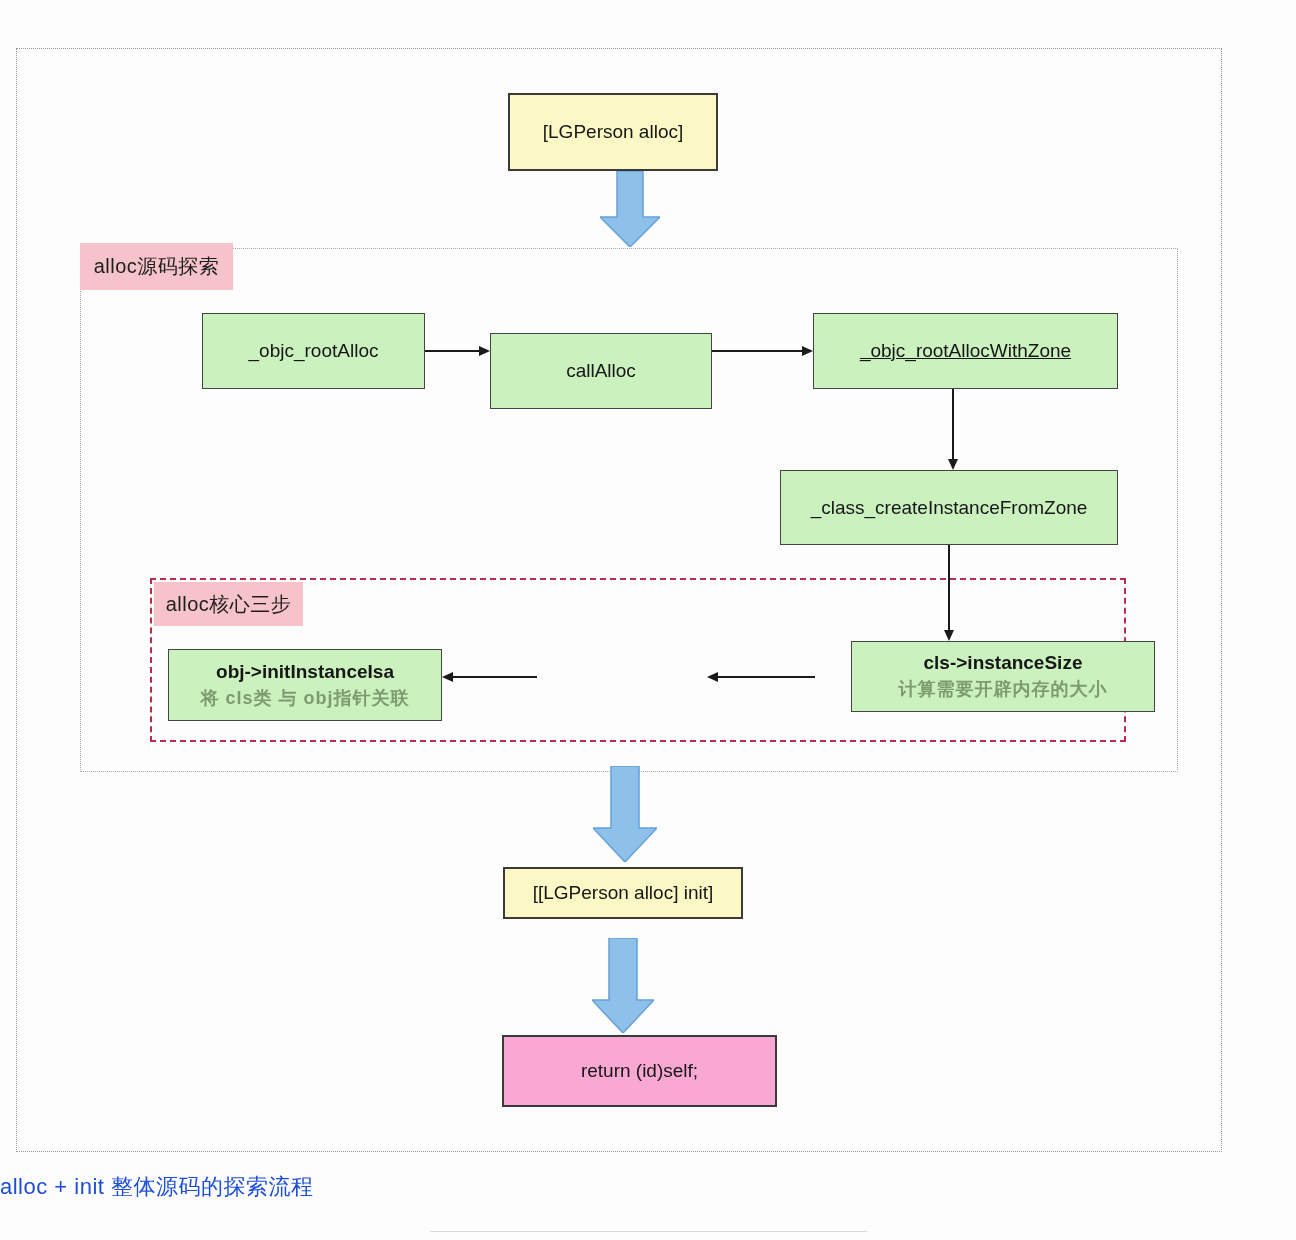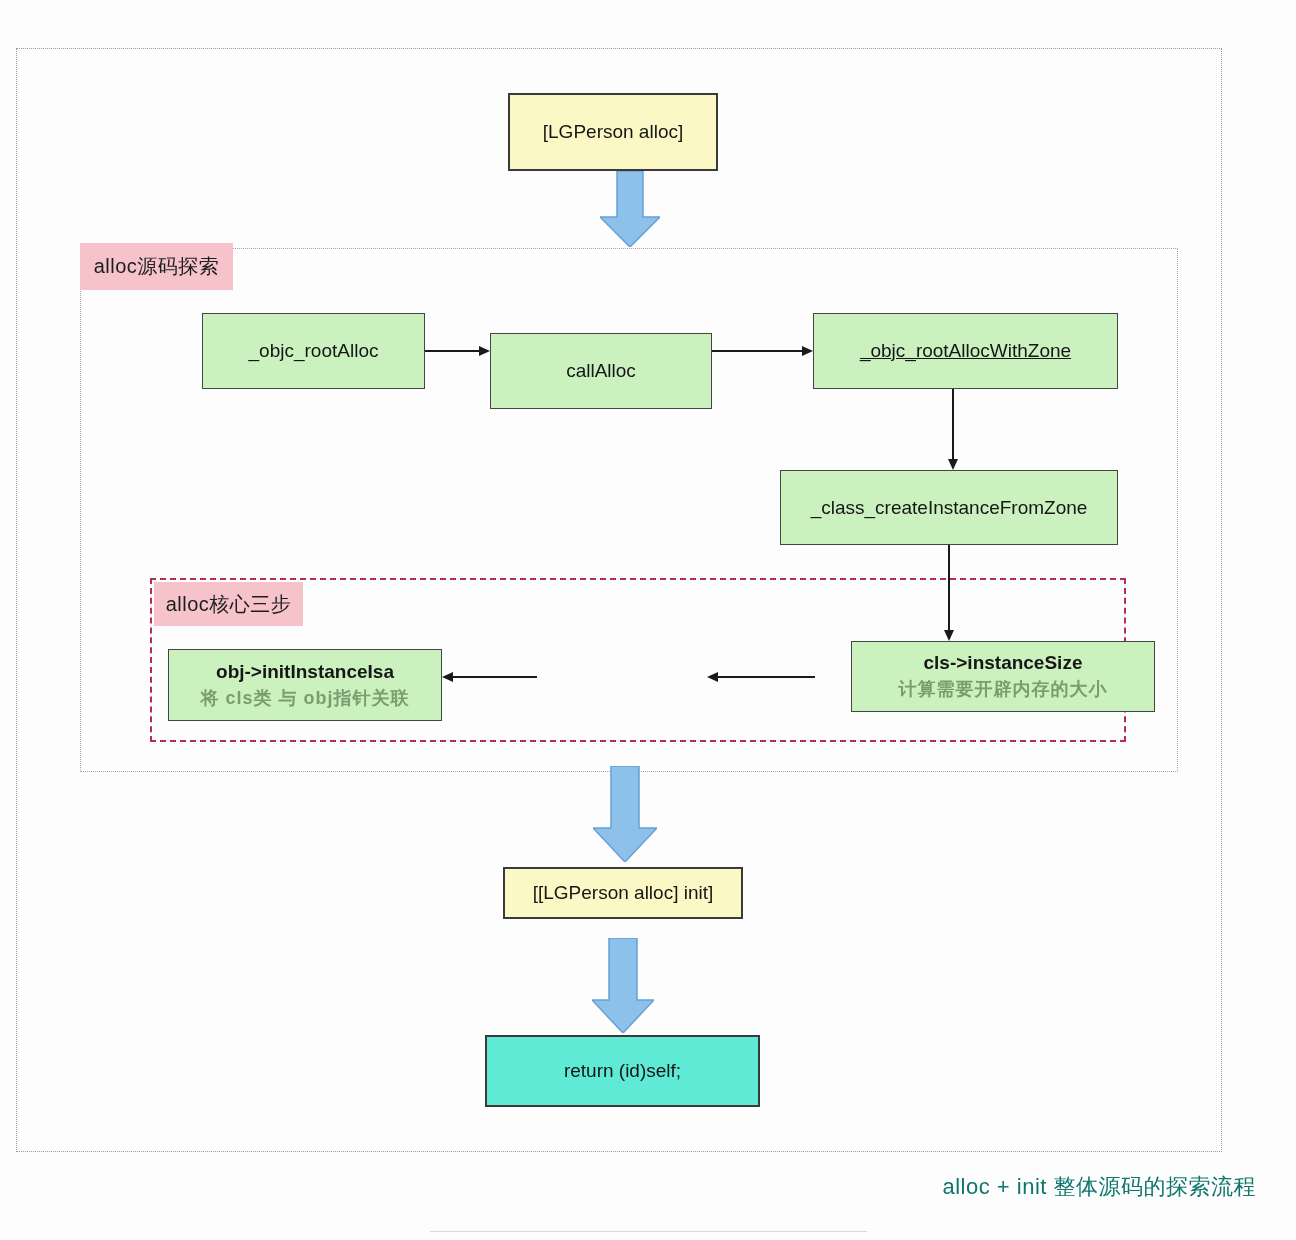--- a/index.html
+++ b/index.html
@@ -14,22 +14,22 @@
   .abs { position:absolute; }
 
   .page-title {
     left:0; top:8; width:1250px;
     text-align:center;
     font-size:20px; font-weight:500; color:#2b2b2b;
     letter-spacing:0.5px;
   }
   .caption {
     left:0; top:1172px; width:1256px;
-    text-align:right;
-    font-size:22px; font-weight:500; color:#0f766e;
+    text-align:left;
+    font-size:22px; font-weight:500; color:#1d4ed8;
     letter-spacing:0.5px;
   }
   .bottom-divider {
     left:430px; top:1231px; width:437px; height:0;
     border-top:1.5px solid #d9d9d9;
   }
 
   .outer-frame {
     left:16px; top:48px; width:1206px; height:1104px;
     border:1.5px dotted #9b9b9b;
@@ -55,21 +55,21 @@
   .steps-label   { left:154px; top:582px; width:149px; height:44px; }
 
   .node {
     display:flex; flex-direction:column;
     align-items:center; justify-content:center;
     font-size:19px; color:#161616; font-weight:500;
     z-index:2; text-align:center;
   }
   .node-yellow { background:#fbf8c5; border:2px solid #3a3a3a; }
   .node-green  { background:#cbf1bf; border:1.8px solid #454545; }
-  .node-white  { background:#5eead4; border:2px solid #3a3a3a; }
+  .node-white  { background:#f9a8d4; border:2px solid #3a3a3a;margin-left:17px; }
   .node .sub {
     font-size:18px; font-weight:700; color:#7d9c6e;
     margin-top:3px; letter-spacing:1px;
   }
   .node .ttl { font-weight:600; }
 
   
   .arrow-h { height:0; border-top:2px solid #1a1a1a; z-index:4; }
   .arrow-h.to-right::after {
     content:""; position:absolute; right:-11px; top:-6px;

